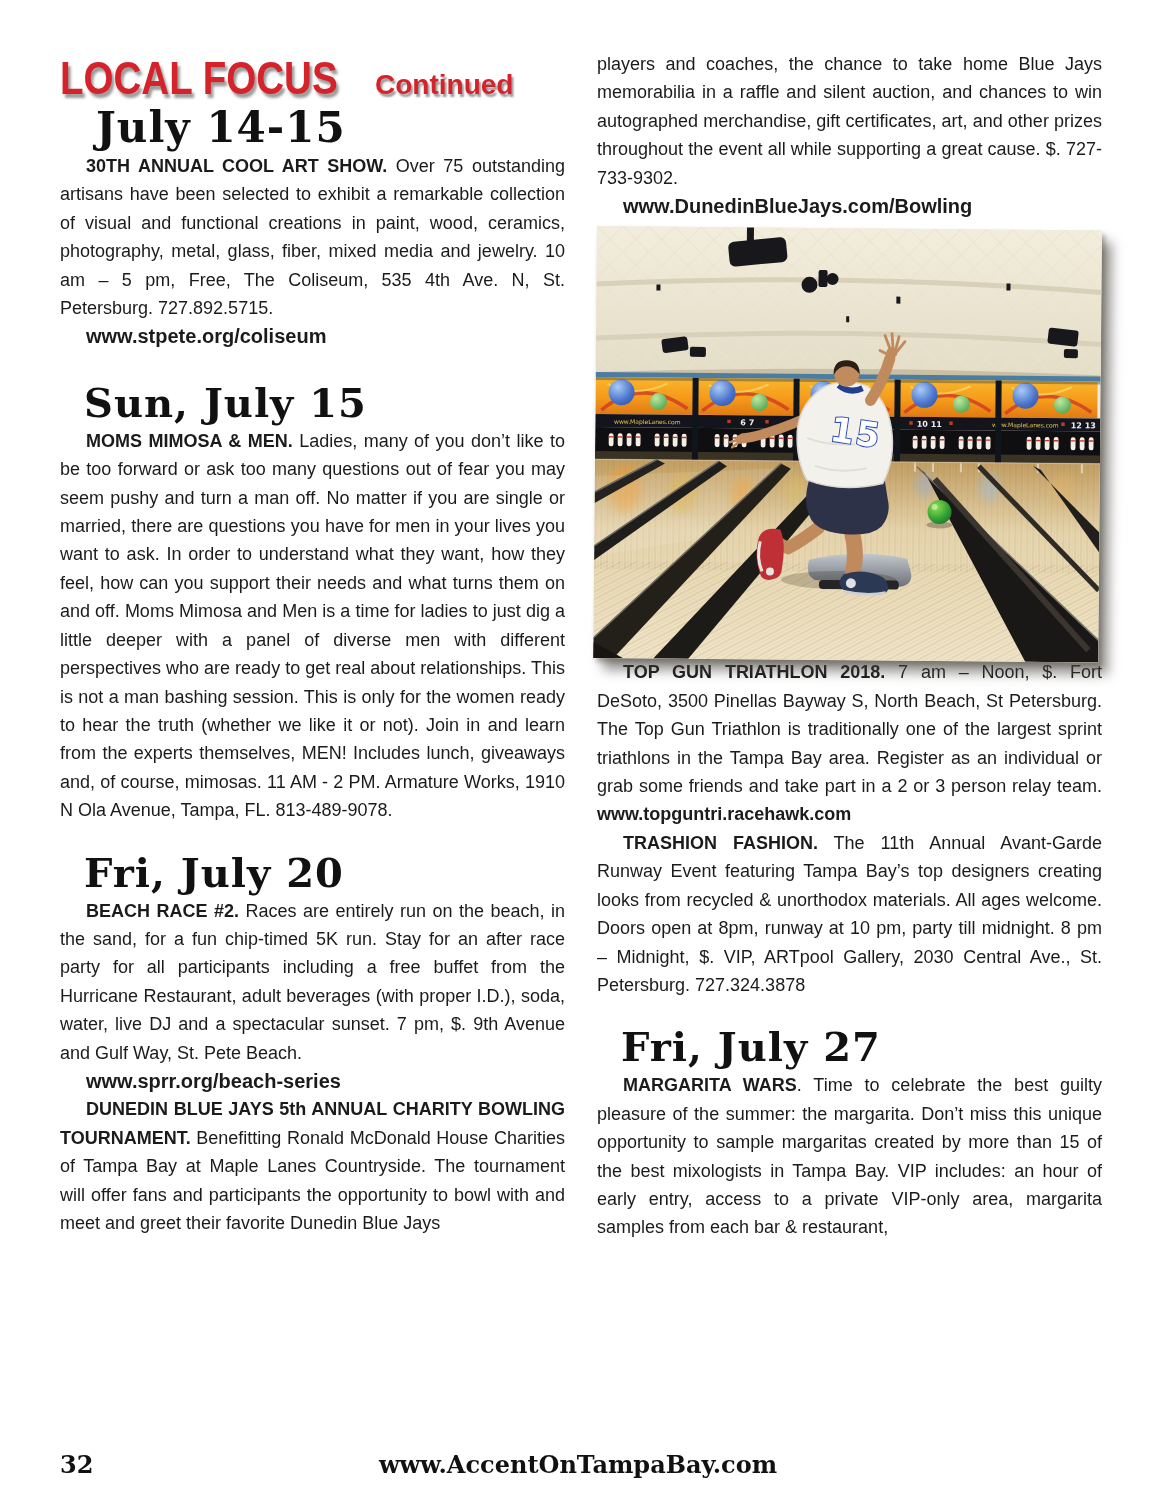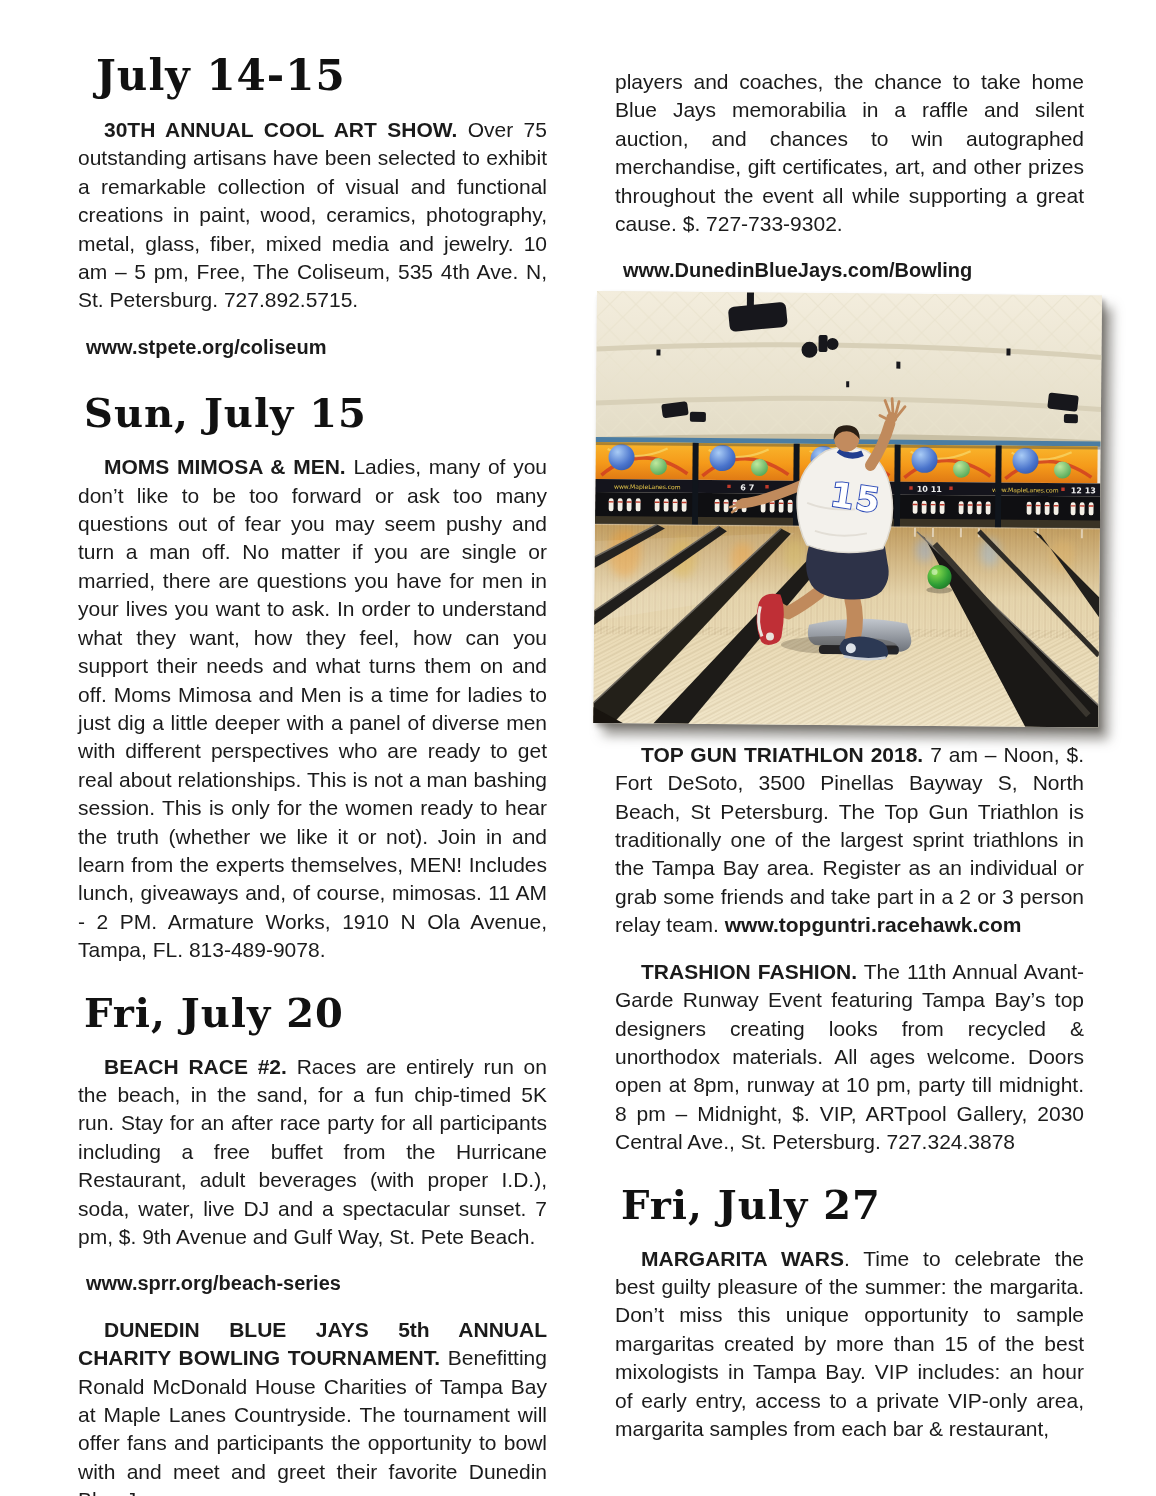--- a/index.html
+++ b/index.html
@@ -24,21 +24,21 @@
   }
 
   .day {
     font-family:"DejaVu Serif", serif; font-weight:bold; font-size:40px;
     line-height:44px; margin:0 0 2px 24px; color:#111; letter-spacing:1px;
   }
   .day.first { margin-top:4px; font-size:42px;margin-left:36px; }
   .gap30 { margin-top:30px; } .gap26 { margin-top:26px; } .gap24 { margin-top:24px; }
 
   p.body {
-    font-size:21px; line-height:28.4px; text-align:justify; margin:18px;
+    font-size:18px; line-height:28.4px; text-align:justify; margin:0;
     text-indent:26px; color:#1b1b1b;
   }
   p.body.cont { text-indent:0; }
   .lead { font-weight:bold; }
   p.url {
     font-size:20px; line-height:28.4px; font-weight:bold; margin:0;
     padding-left:26px;
   }
   .mt50 { margin-top:50px; } .mt30 { margin-top:30px; }
 
@@ -59,20 +59,24 @@
   .footer .site { position:absolute; left:0; right:0; text-align:center; top:0; }
   .svgtext { font-family:"DejaVu Sans", sans-serif; }
 </style>
 </head>
 <body>
 
 <div class="page">
   <div class="cols">
 
     <div class="col">
+      <div class="lf-wrap">
+        <span class="lf-title">LOCAL FOCUS</span>
+        <span class="lf-cont">Continued</span>
+      </div>
 
       <h2 class="day first">July 14-15</h2>
       <p class="body"><span class="lead">30TH ANNUAL COOL ART SHOW.</span><span> Over 75 outstanding artisans have been selected to exhibit a remarkable collection of visual and functional creations in paint, wood, ceramics, photography, metal, glass, fiber, mixed media and jewelry. 10 am – 5 pm, Free, The Coliseum, 535 4th Ave. N, St. Petersburg. 727.892.5715.</span></p>
       <p class="url">www.stpete.org/coliseum</p>
 
       <h2 class="day gap30">Sun, July 15</h2>
       <p class="body"><span class="lead">MOMS MIMOSA &amp; MEN.</span><span> Ladies, many of you don’t like to be too forward or ask too many questions out of fear you may seem pushy and turn a man off. No matter if you are single or married, there are questions you have for men in your lives you want to ask. In order to understand what they want, how they feel, how can you support their needs and what turns them on and off. Moms Mimosa and Men is a time for ladies to just dig a little deeper with a panel of diverse men with different perspectives who are ready to get real about relationships. This is not a man bashing session. This is only for the women ready to hear the truth (whether we like it or not). Join in and learn from the experts themselves, MEN! Includes lunch, giveaways and, of course, mimosas. 11 AM - 2 PM. Armature Works, 1910 N Ola Avenue, Tampa, FL. 813-489-9078.</span></p>
 
       <h2 class="day gap26">Fri, July 20</h2>
       <p class="body"><span class="lead">BEACH RACE #2.</span><span> Races are entirely run on the beach, in the sand, for a fun chip-timed 5K run. Stay for an after race party for all participants including a free buffet from the Hurricane Restaurant, adult beverages (with proper I.D.), soda, water, live DJ and a spectacular sunset. 7 pm, $. 9th Avenue and Gulf Way, St. Pete Beach.</span></p>
@@ -335,13 +339,17 @@
 
       <p class="body mt50"><span class="lead">TOP GUN TRIATHLON 2018.</span><span> 7 am – Noon, $. Fort DeSoto, 3500 Pinellas Bayway S, North Beach, St Petersburg. The Top Gun Triathlon is traditionally one of the largest sprint triathlons in the Tampa Bay area. Register as an individual or grab some friends and take part in a 2 or 3 person relay team. </span><span class="lead">www.topguntri.racehawk.com</span></p>
 
       <p class="body mt30"><span class="lead">TRASHION FASHION.</span><span> The 11th Annual Avant-Garde Runway Event featuring Tampa Bay’s top designers creating looks from recycled &amp; unorthodox materials.  All ages welcome. Doors open at 8pm, runway at 10 pm, party till midnight. 8 pm – Midnight, $. VIP, ARTpool Gallery, 2030 Central Ave., St. Petersburg. 727.324.3878</span></p>
 
       <h2 class="day gap26">Fri, July 27</h2>
       <p class="body"><span class="lead">MARGARITA WARS</span><span>. Time to celebrate the best guilty pleasure of the summer: the margarita. Don’t miss this unique opportunity to sample margaritas created by more than 15 of the best mixologists in Tampa Bay. VIP includes: an hour of early entry, access to a private VIP-only area, margarita samples from each bar &amp; restaurant,</span></p>
     </div>
   </div>
 
+  <div class="footer">
+    <span class="pg">32</span>
+    <span class="site">www.AccentOnTampaBay.com</span>
+  </div>
 </div>
 
 </body></html>

